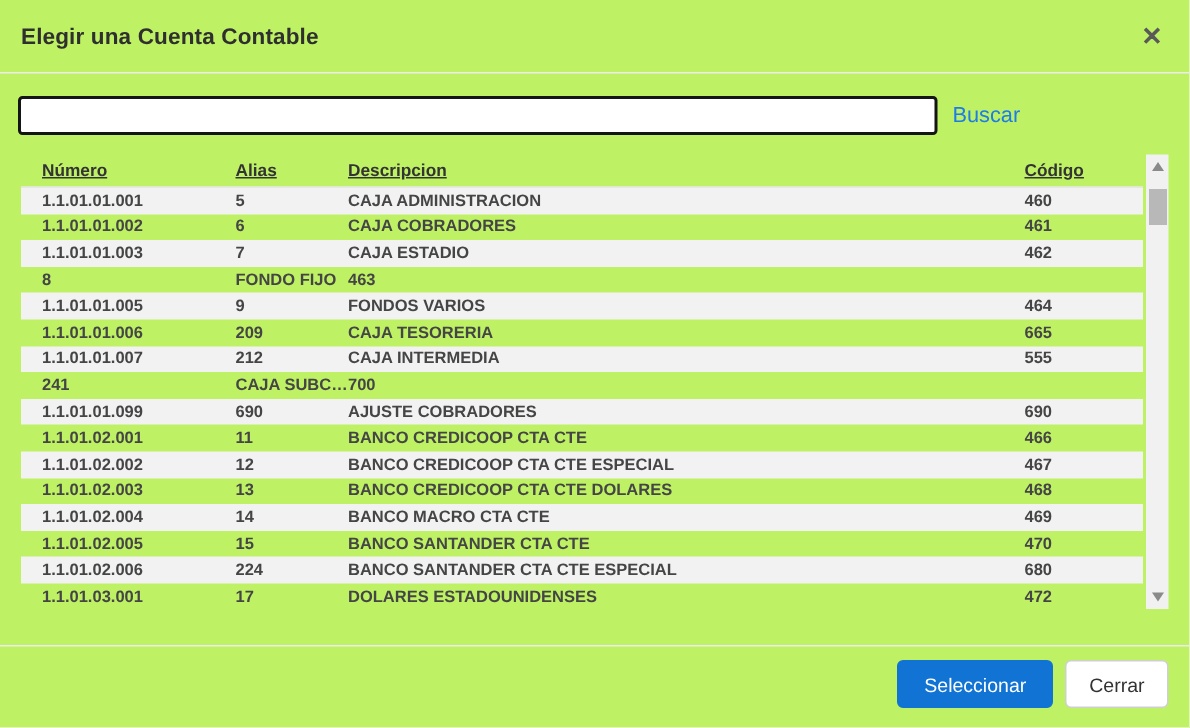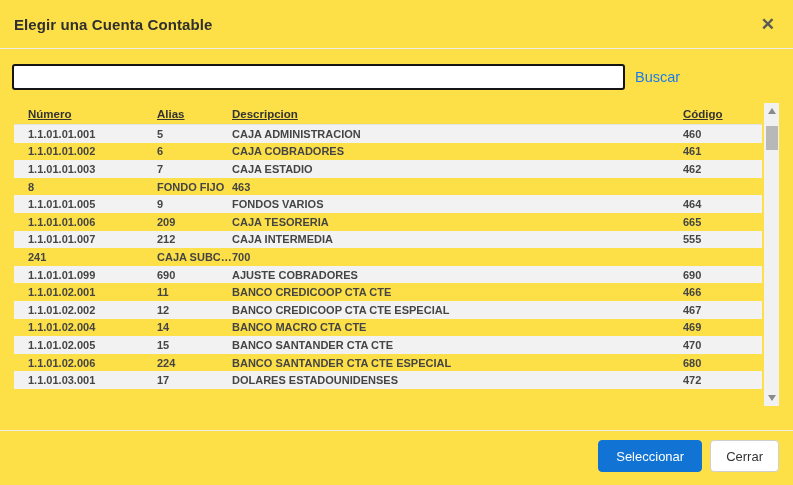--- a/index.html
+++ b/index.html
@@ -1,18 +1,18 @@
 <!DOCTYPE html>
 <html><head>
 <meta charset="utf-8">
 <style>
   * { margin:0; padding:0; box-sizing:border-box; }
   html,body { width:793px; height:485px; background:#fff;
     font-family:"Liberation Sans", sans-serif; overflow:hidden; }
-  .modal { position:relative; width:793px; height:485px; background:#fde047; }
+  .modal { position:relative; width:793px; height:485px; background:#bef264; }
 
   
   .modal-header { height:49px; display:flex; align-items:center;
     justify-content:space-between; padding:0 18px 0 14px;
     border-bottom:1px solid #ececec; }
   .modal-title { font-size:15px; font-weight:700; color:#2f2f2f; letter-spacing:.1px; }
   .close-btn { font-size:17px; color:#595959; font-weight:700; cursor:pointer;
     line-height:1; background:none; border:none; }
 
   
@@ -142,20 +142,26 @@
           <span class="cell">BANCO CREDICOOP CTA CTE</span>
           <span class="cell">466</span>
         </div>
         <div class="grid-row trow">
           <span class="cell">1.1.01.02.002</span>
           <span class="cell">12</span>
           <span class="cell">BANCO CREDICOOP CTA CTE ESPECIAL</span>
           <span class="cell">467</span>
         </div>
         <div class="grid-row trow">
+          <span class="cell">1.1.01.02.003</span>
+          <span class="cell">13</span>
+          <span class="cell">BANCO CREDICOOP CTA CTE DOLARES</span>
+          <span class="cell">468</span>
+        </div>
+        <div class="grid-row trow">
           <span class="cell">1.1.01.02.004</span>
           <span class="cell">14</span>
           <span class="cell">BANCO MACRO CTA CTE</span>
           <span class="cell">469</span>
         </div>
         <div class="grid-row trow">
           <span class="cell">1.1.01.02.005</span>
           <span class="cell">15</span>
           <span class="cell">BANCO SANTANDER CTA CTE</span>
           <span class="cell">470</span>

